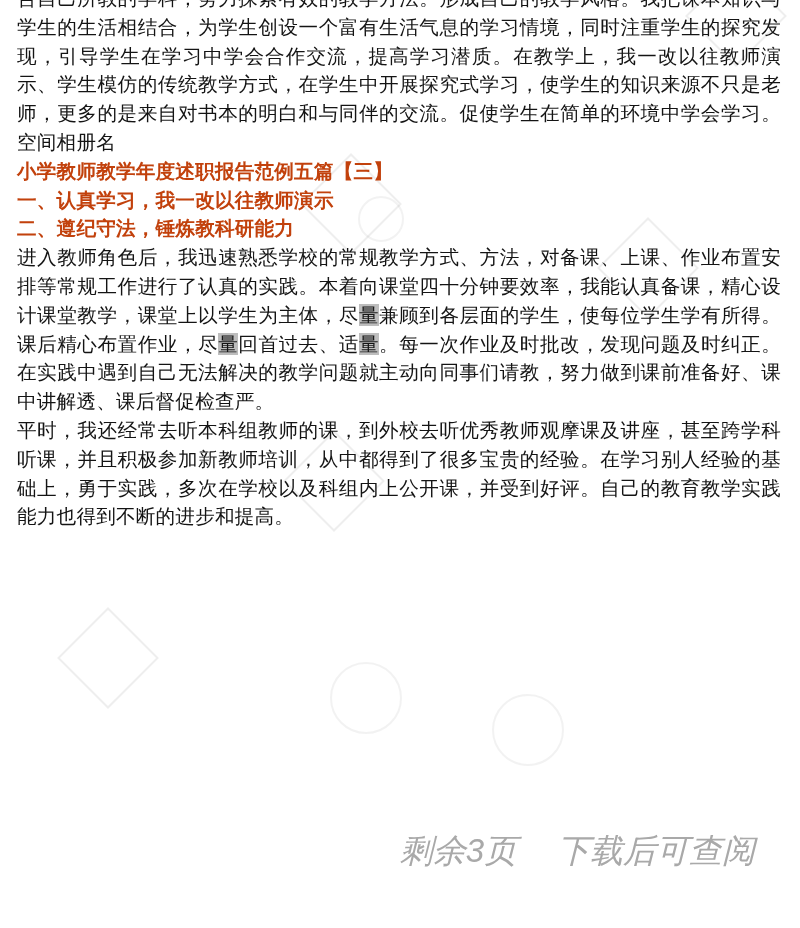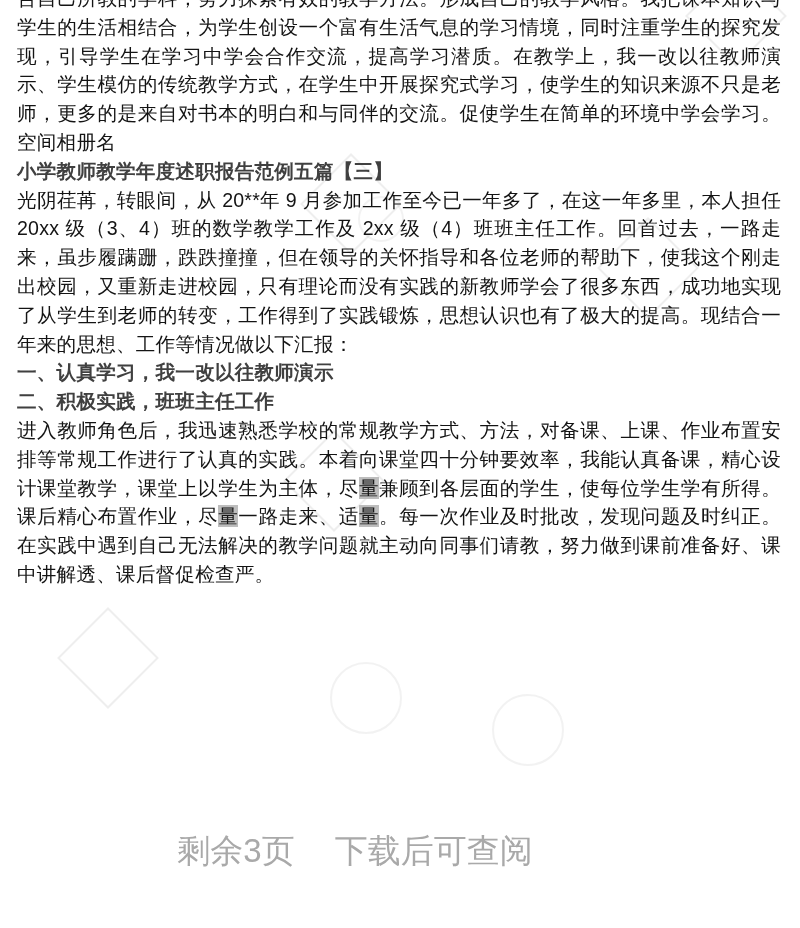--- a/index.html
+++ b/index.html
@@ -25,29 +25,30 @@
     position: relative; z-index: 1;
     margin-top: -16px;
     padding: 0 19px 0 17px;
     font-size: 19.6px;
     line-height: 28.8px;
     text-align: justify;
     letter-spacing: 0.2px;
     word-break: break-word;
   }
   .para { color: #141414; }
-  .para.heading { font-weight: 700; color: #404040; }
+  .para.heading { font-weight: 700; color: #c2410c; }
   .hl { background: var(--hl-color, #bdbdbd); }
   .footer-note {
     position: absolute; z-index: 1;
     top: 829px; left: 0; width: 800px;
-    text-align: center;
+    text-align: right;
     font-size: 33px;
     color: var(--footer-color, #a9a9a9);
     white-space: nowrap;
+    font-style: italic;
   }
   .footer-inner { position: relative; left: -45px; }
   .footer-note .gap { display: inline-block; width: 40px; }
 </style>
 </head>
 <body>
 
 <div class="wm-layer">
   <div class="wm" style="left:315px; top:168px;"></div>
   <div class="wm ring" style="left:358px; top:196px; width:46px; height:46px;"></div>
@@ -55,23 +56,23 @@
   <div class="wm" style="left:72px;  top:622px;"></div>
   <div class="wm ring" style="left:330px; top:662px;"></div>
   <div class="wm" style="left:612px; top:232px;"></div>
   <div class="wm ring" style="left:492px; top:694px;"></div>
   <div class="wm" style="left:700px; top:-20px;"></div>
 </div>
 
 <div class="page-text">
     <div class="para body"><span>合自己所教的学科，努力探索有效的教学方法。形成自己的教学风格。我把课本知识与学生的生活相结合，为学生创设一个富有生活气息的学习情境，同时注重学生的探究发现，引导学生在学习中学会合作交流，提高学习潜质。在教学上，我一改以往教师演示、学生模仿的传统教学方式，在学生中开展探究式学习，使学生的知识来源不只是老师，更多的是来自对书本的明白和与同伴的交流。促使学生在简单的环境中学会学习。空间相册名</span></div>
     <div class="para heading"><span>小学教师教学年度述职报告范例五篇【三】</span></div>
-    <div class="para body"><span>光阴荏苒，转眼间，从 20**年 9 月参加工作至今已一年多了，在这一年多里，本人担任 20xx 级（3、4）班的数学教学工作及 2xx 级（4）班班主任工作。回首过去，一路走来，虽步履蹒跚，跌跌撞撞，但在领导的关怀指导和各位老师的帮助下，使我这个刚走出校园，又重新走进校园，只有理论而没有实践的新教师学会了很多东西，成功地实现了从学生到老师的转变，工作得到了实践锻炼，思想认识也有了极大的提高。现结合一年来的思想、工作等情况做以下汇报：</span></div>
     <div class="para heading"><span>一、认真学习，我一改以往教师演示</span></div>
-    <div class="para heading"><span>二、积极实践，班班主任工作</span></div>
-    <div class="para body"><span>进入教师角色后，我迅速熟悉学校的常规教学方式、方法，对备课、上课、作业布置安排等常规工作进行了认真的实践。本着向课堂四十分钟要效率，我能认真备课，精心设计课堂教学，课堂上以学生为主体，尽</span><span class="hl">量</span><span>兼顾到各层面的学生，使每位学生学有所得。课后精心布置作业，尽</span><span class="hl">量</span><span>一路走来、适</span><span class="hl">量</span><span>。每一次作业及时批改，发现问题及时纠正。在实践中遇到自己无法解决的教学问题就主动向同事们请教，努力做到课前准备好、课中讲解透、课后督促检查严。</span></div>
+    <div class="para heading"><span>二、遵纪守法，锤炼教科研能力</span></div>
+    <div class="para body"><span>进入教师角色后，我迅速熟悉学校的常规教学方式、方法，对备课、上课、作业布置安排等常规工作进行了认真的实践。本着向课堂四十分钟要效率，我能认真备课，精心设计课堂教学，课堂上以学生为主体，尽</span><span class="hl">量</span><span>兼顾到各层面的学生，使每位学生学有所得。课后精心布置作业，尽</span><span class="hl">量</span><span>回首过去、适</span><span class="hl">量</span><span>。每一次作业及时批改，发现问题及时纠正。在实践中遇到自己无法解决的教学问题就主动向同事们请教，努力做到课前准备好、课中讲解透、课后督促检查严。</span></div>
+    <div class="para body"><span>平时，我还经常去听本科组教师的课，到外校去听优秀教师观摩课及讲座，甚至跨学科听课，并且积极参加新教师培训，从中都得到了很多宝贵的经验。在学习别人经验的基础上，勇于实践，多次在学校以及科组内上公开课，并受到好评。自己的教育教学实践能力也得到不断的进步和提高。</span></div>
   </div>
 
 <div class="footer-note">
   <span class="footer-inner">
     <span>剩余3页</span><span class="gap"></span><span>下载后可查阅</span>
   </span>
 </div>
 
 </body></html>

